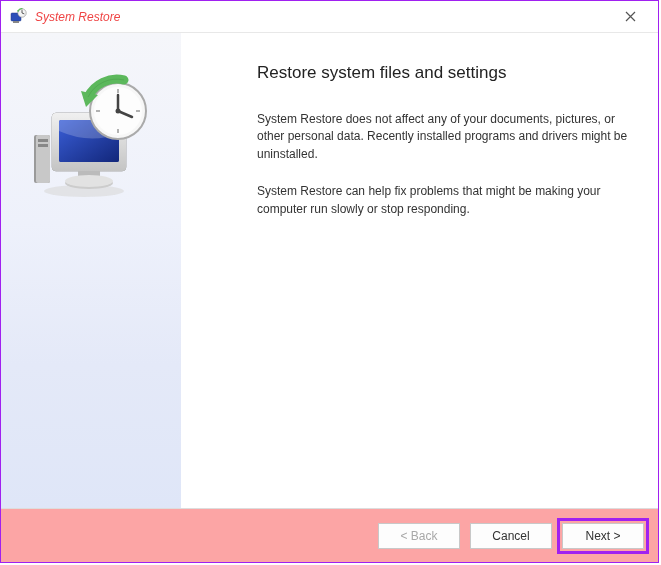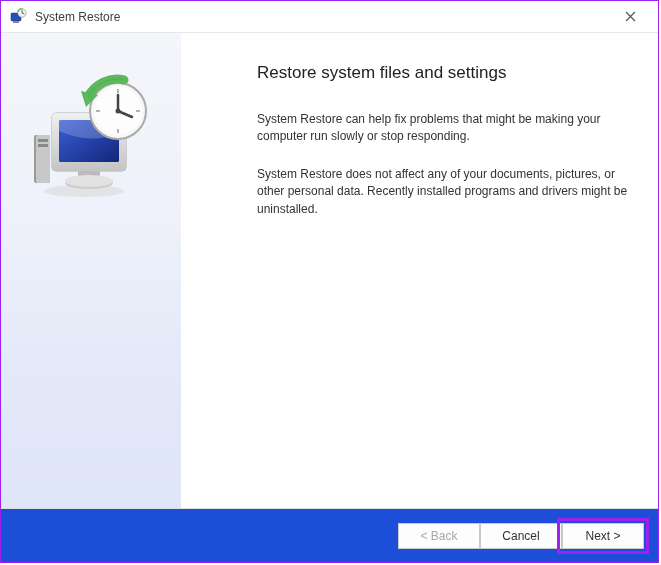--- a/index.html
+++ b/index.html
@@ -27,22 +27,23 @@
       border-bottom: 1px solid #e8e8e8;
     }
     .titlebar .app-icon {
       width: 18px;
       height: 18px;
       margin-right: 8px;
       flex-shrink: 0;
     }
     .titlebar .title {
       font-size: 12px;
-      color: #404040;
+      color: #ef4444;
       flex: 1;
+      font-style: italic;
     }
     .titlebar .close {
       width: 40px;
       height: 30px;
       display: flex;
       align-items: center;
       justify-content: center;
       color: #666;
       font-size: 14px;
       cursor: pointer;
@@ -80,25 +81,26 @@
     .para {
       font-size: 12px;
       color: #333;
       line-height: 1.45;
       margin-bottom: 20px;
       max-width: 420px;
     }
     .footer {
       height: 54px;
       border-top: 1px solid #ddd;
-      background: #1d4ed8;
+      background: #fca5a5;
       display: flex;
       align-items: center;
       justify-content: flex-end;
       padding: 0 14px;
+      gap: 10px;
     }
     .btn {
       min-width: 82px;
       height: 26px;
       font-size: 12px;
       font-family: inherit;
       background: #fdfdfd;
       border: 1px solid #c8c8c8;
       color: #333;
       padding: 0 14px;
@@ -183,22 +185,22 @@
               <stop offset="0" stop-color="#3a5fd8"></stop>
               <stop offset="1" stop-color="#12267a"></stop>
             </linearGradient>
           </defs>
         </svg>
       </div>
     </div>
 
     <div class="content">
       <h1 class="heading">Restore system files and settings</h1>
+      <p class="para">System Restore does not affect any of your documents, pictures, or other personal data. Recently installed programs and drivers might be uninstalled.</p>
       <p class="para">System Restore can help fix problems that might be making your computer run slowly or stop responding.</p>
-      <p class="para">System Restore does not affect any of your documents, pictures, or other personal data. Recently installed programs and drivers might be uninstalled.</p>
     </div>
   </div>
 
   <div class="footer">
     <button class="btn disabled">&lt; Back</button>
     <button class="btn">Cancel</button>
     <button class="btn btn-highlight">Next &gt;</button>
   </div>
 </div>
 

